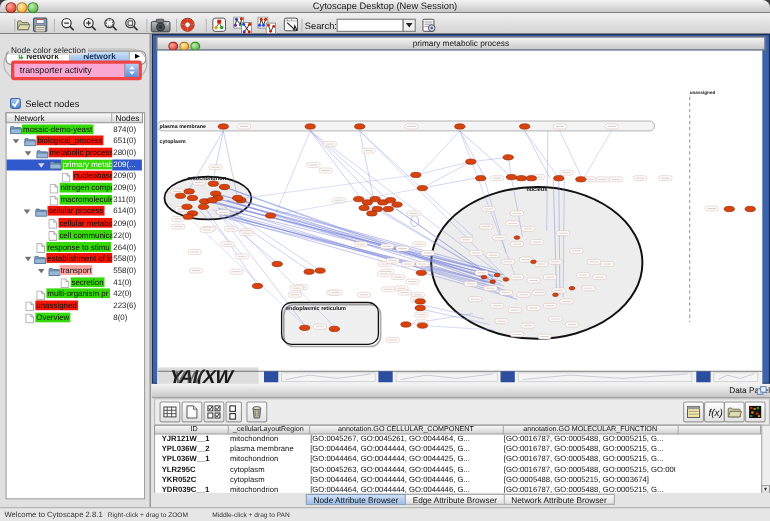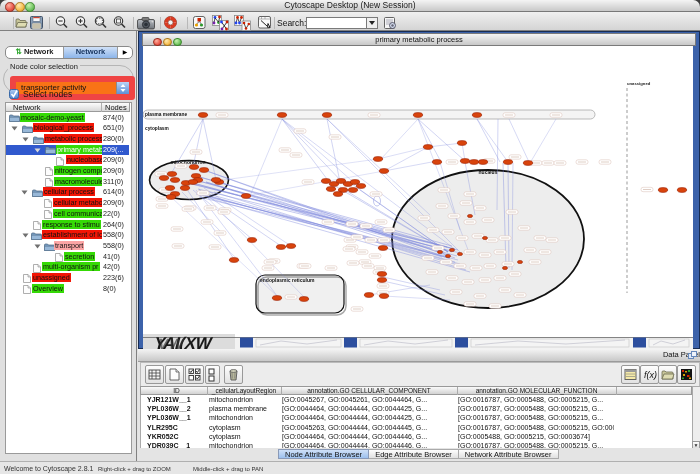--- a/index.html
+++ b/index.html
@@ -160,24 +160,24 @@
 
 <div class="abs" style="left:0;top:31px;width:137px;height:430px;background:#e0e0e0;border-right:1px solid #808080;box-sizing:border-box;">
 
  <div style="position:absolute;left:5px;top:15px;width:126px;height:10.5px;border:1px solid #8a8a8a;border-radius:5px;background:#fff;overflow:hidden;display:flex;">
   <div style="width:57px;font-size:7.5px;font-weight:bold;color:#222;text-align:center;line-height:10.5px;border-right:1px solid #9a9a9a;">
    <span style="color:#2aa52a;">⇅</span> Network</div>
   <div style="width:53px;font-size:7.5px;font-weight:bold;color:#15335e;text-align:center;line-height:10.5px;background:linear-gradient(#cfe0f7,#8cb5ea);border-right:1px solid #9a9a9a;">Network</div>
   <div style="flex:1;text-align:center;line-height:10.5px;font-size:6px;color:#000;">▶</div>
  </div>
 
- <div style="position:absolute;left:3px;top:34px;width:129px;height:26px;border:1px solid #b5b5b5;border-radius:14px;">
+ <div style="position:absolute;left:3px;top:13px;width:129px;height:26px;border:1px solid #b5b5b5;border-radius:14px;">
   <span style="position:absolute;left:4px;top:-4px;background:#e0e0e0;font-size:7.5px;color:#1a1a1a;padding:0 2px;">Node color selection</span>
 
-  <div style="position:absolute;left:6px;top:10px;width:113px;height:12px;border:6px solid #ef4444;border-radius:3px;background:#f97316;overflow:hidden;font-size:8px;line-height:12px;">
+  <div style="position:absolute;left:6px;top:10px;width:113px;height:12px;border:3px solid #ef4444;border-radius:3px;background:#f9a8d4;overflow:hidden;font-size:8px;line-height:12px;">
    <span style="padding-left:5px;color:#111;">transporter activity</span>
    <div style="position:absolute;right:0;top:0;width:12px;height:12px;background:linear-gradient(#b8d2f5,#5d8fd6);border-left:1px solid #8a8a8a;">
     <svg width="12" height="12">
             <path d="M6 2 L8.5 5 L3.5 5 Z" fill="#fff"></path>
             <path d="M6 10 L8.5 7 L3.5 7 Z" fill="#fff"></path>
           </svg>
    </div>
   </div>
  </div>
 

